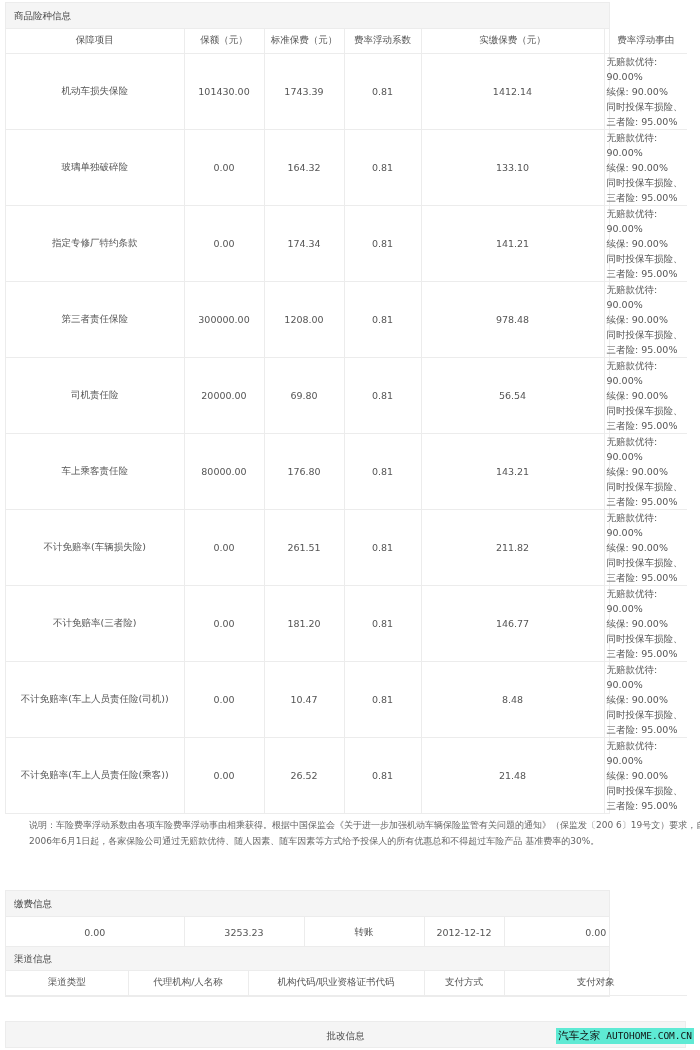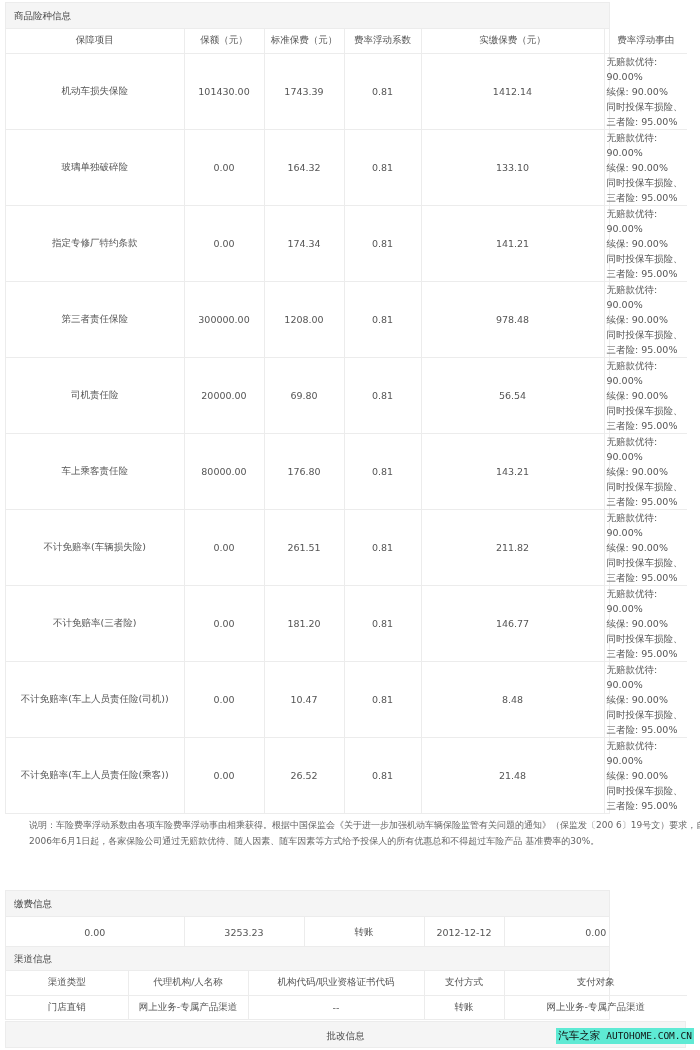--- a/index.html
+++ b/index.html
@@ -215,27 +215,20 @@
         <col style="width:183px">
     </colgroup>
     <tbody>
         <tr>
       <th>渠道类型</th>
       <th>代理机构/人名称</th>
       <th>机构代码/职业资格证书代码</th>
       <th>支付方式</th>
       <th>支付对象</th>
     </tr>
-    <tr>
-      <td>门店直销</td>
-      <td>网上业务-专属产品渠道</td>
-      <td>--</td>
-      <td>转账</td>
-      <td>网上业务-专属产品渠道</td>
-    </tr>
   </tbody>
     </table>
 </div>
 
 <div class="approve">批改信息</div>
 
 <div class="watermark-bottom">
   <span>汽车之家</span><span class="latin">AUTOHOME.COM.CN</span>
 </div>
 

